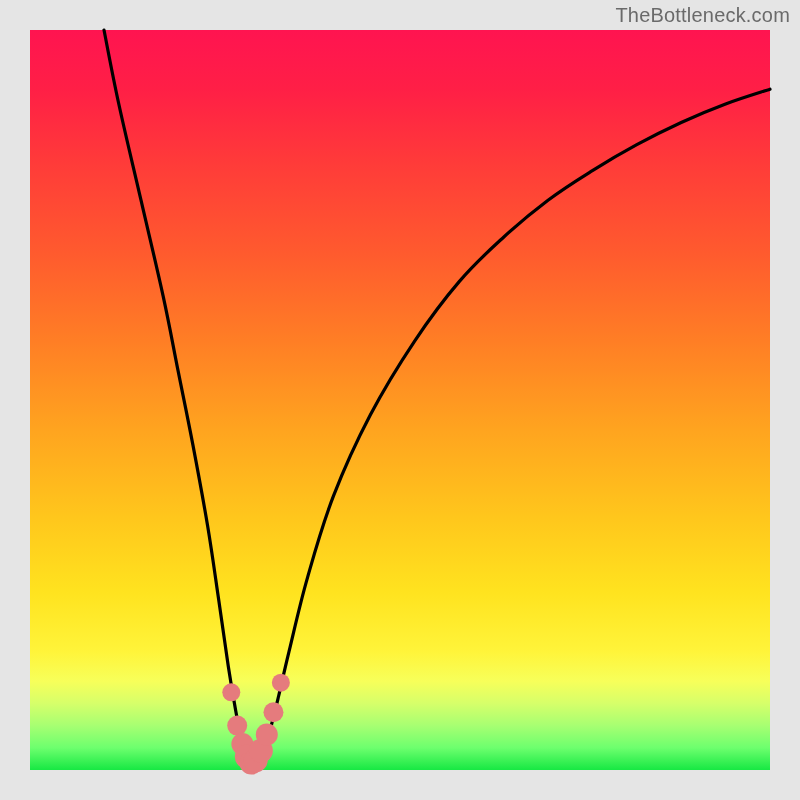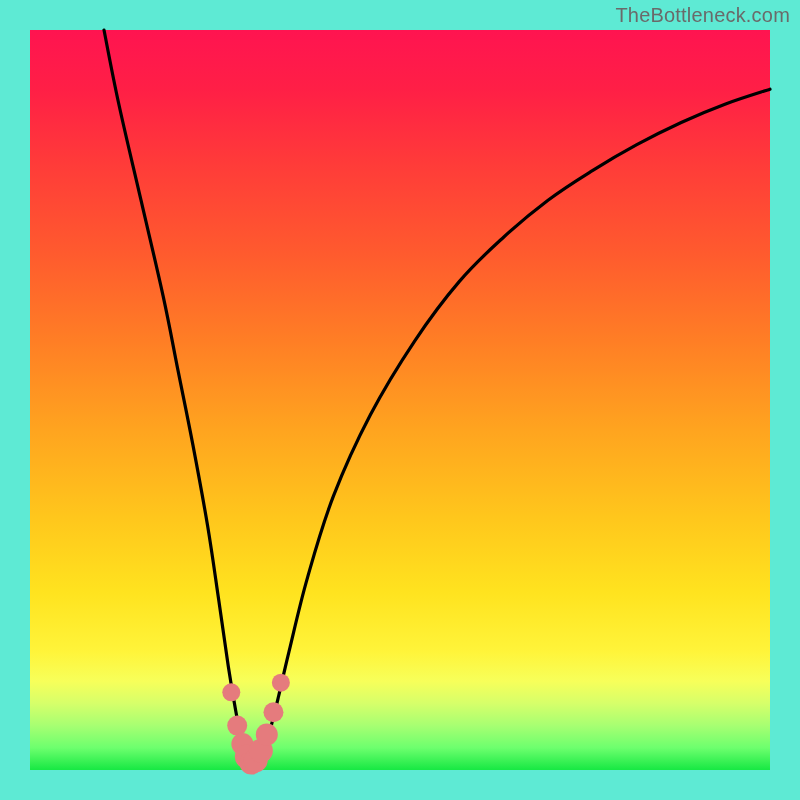--- a/index.html
+++ b/index.html
@@ -10,21 +10,21 @@
     background: #000;
     overflow: hidden;
     font-family: Arial, Helvetica, sans-serif;
   }
   .frame {
     position: absolute;
     left: 0;
     top: 0;
     width: 800px;
     height: 800px;
-    background: #5eead4;
+    background: #e5e5e5;
   }
   .plot-area {
     position: absolute;
     left: 30px;
     top: 30px;
     width: 740px;
     height: 740px;
     
     background: linear-gradient(
       to bottom,

